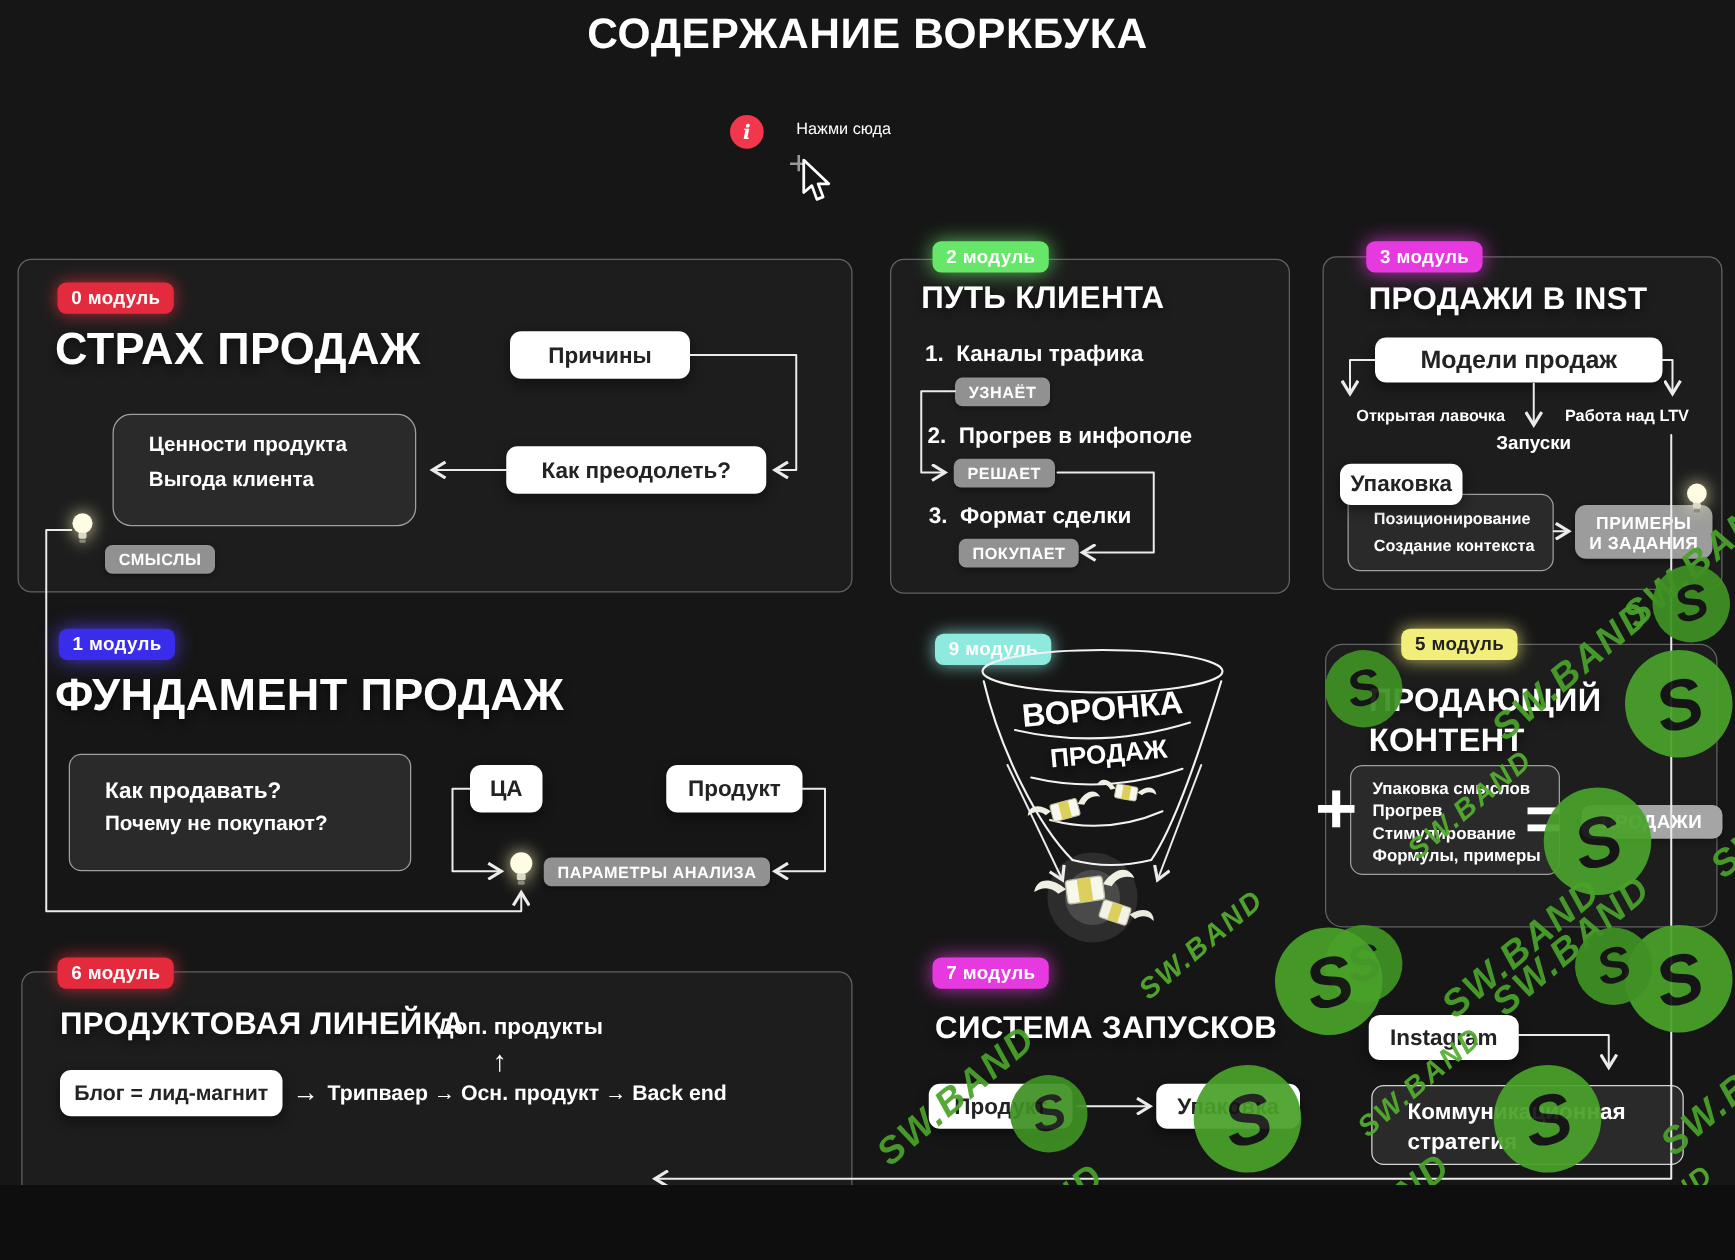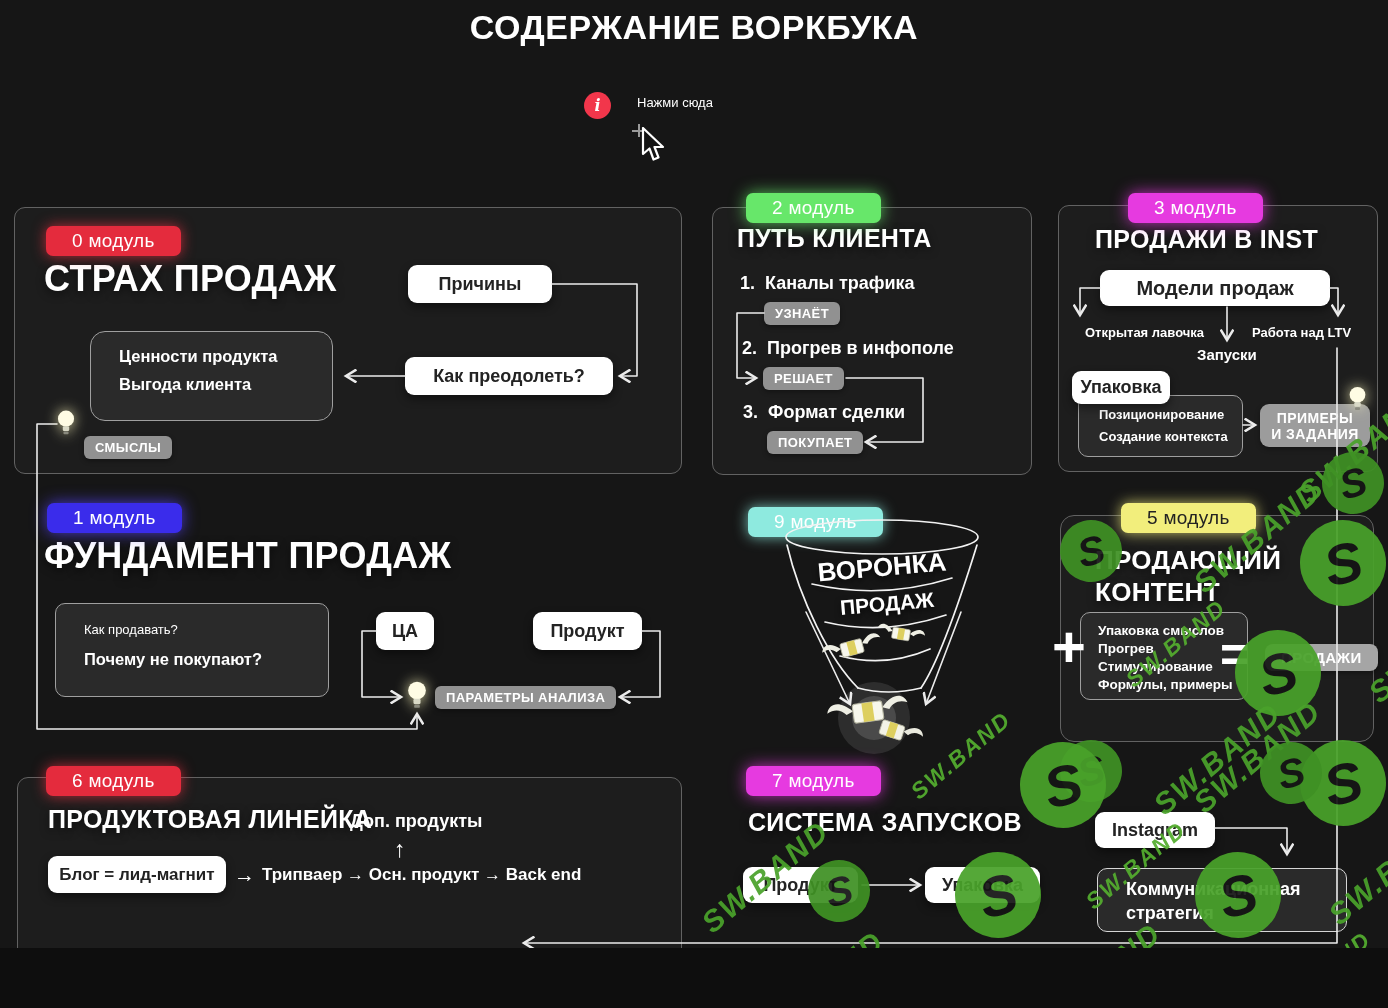--- a/index.html
+++ b/index.html
@@ -5,21 +5,21 @@
   html,body{margin:0;padding:0;background:#0e0e0e;}
   #stage{position:relative;width:1388px;height:948px;background:#161616;overflow:hidden;
          font-family:"Liberation Sans", sans-serif;}
   .pagetitle{position:absolute;left:0;right:0;top:8px;text-align:center;color:#fff;
              font-size:34px;font-weight:800;letter-spacing:.5px;z-index:10;}
   .hint-text{position:absolute;color:#fff;font-size:13px;font-weight:500;z-index:10;}
   .info-dot{position:absolute;width:27px;height:27px;border-radius:50%;background:#f2364b;
             display:flex;align-items:center;justify-content:center;color:#fff;
             font-family:"DejaVu Serif",serif;font-style:italic;font-weight:700;font-size:16px;z-index:10;cursor:pointer;}
   .mcont{position:absolute;background:#1d1d1d;border:1.4px solid #626262;border-radius:11px;z-index:1;}
-  .mbadge{position:absolute;font-weight:400;font-size:19px;color:#fff;padding:4px 26px;
+  .mbadge{position:absolute;font-weight:700;font-size:15px;color:#fff;padding:4px 11px;
           border-radius:7px;z-index:12;letter-spacing:.3px;white-space:nowrap;}
   .bdg-red{background:#e42b3d;box-shadow:0 0 14px rgba(236,48,66,.75);}
   .bdg-blue{background:#3a2ceb;box-shadow:0 0 16px rgba(82,64,240,.85);}
   .bdg-green{background:#67e76a;box-shadow:0 0 16px rgba(103,231,106,.8);}
   .bdg-mag{background:#e63ae0;box-shadow:0 0 16px rgba(230,58,224,.8);}
   .bdg-cyan{background:#8eeadf;box-shadow:0 0 14px rgba(142,234,223,.8);}
   .bdg-yellow{background:#f2ee7c;color:#222;box-shadow:0 0 14px rgba(242,238,124,.8);margin-left:28px;}
   .mtitle{position:absolute;font-weight:800;color:#fff;letter-spacing:.3px;
           text-shadow:0 3px 8px rgba(0,0,0,.55);white-space:nowrap;z-index:10;}
   .wbox{position:absolute;background:#fff;color:#232323;font-weight:700;border-radius:9px;
@@ -147,21 +147,21 @@
   <svg class="bulb" style="left:55px;top:409px;" width="22" height="30" viewBox="0 0 20 28">
     <circle cx="10" cy="9" r="7.5" fill="#fffce4"></circle>
     <rect x="7" y="16" width="6" height="4.5" rx="1.2" fill="#d9d9c6"></rect>
     <rect x="7.6" y="21" width="4.8" height="2.6" rx="1" fill="#8a8a7e"></rect>
   </svg>
   <div class="tag" style="left:84px;top:412px;margin-top:24px;">СМЫСЛЫ</div>
 
   <div class="mbadge bdg-blue" style="left:47px;top:503px;">1 модуль</div>
   <div class="mtitle" style="left:44px;top:535px;font-size:36px;">ФУНДАМЕНТ ПРОДАЖ</div>
   <div class="dbox" style="left:55px;top:603px;width:272px;height:92px;">
-    <div style="position:absolute;left:28px;top:18px;font-size:13px;font-weight:400;">Как продавать?</div>
+    <div style="position:absolute;left:28px;top:18px;font-size:18px;font-weight:700;">Как продавать?</div>
     <div style="position:absolute;left:28px;top:46px;font-size:16.5px;font-weight:600;">Почему не покупают?</div>
   </div>
   <div class="wbox" style="left:376px;top:612px;width:58px;height:38px;font-size:18px;">ЦА</div>
   <div class="wbox" style="left:533px;top:612px;width:109px;height:38px;font-size:18px;">Продукт</div>
   <svg class="bulb" style="left:405px;top:680px;" width="24" height="33" viewBox="0 0 20 28">
     <circle cx="10" cy="9" r="7.5" fill="#fffce4"></circle>
     <rect x="7" y="16" width="6" height="4.5" rx="1.2" fill="#d9d9c6"></rect>
     <rect x="7.6" y="21" width="4.8" height="2.6" rx="1" fill="#8a8a7e"></rect>
   </svg>
   <div class="tag" style="left:435px;top:686px;">ПАРАМЕТРЫ АНАЛИЗА</div>
@@ -177,21 +177,21 @@
     <span>2.</span>&nbsp;
     <span>Прогрев в инфополе</span>
   </div>
   <div class="tag" style="left:763px;top:367px;">РЕШАЕТ</div>
   <div class="label" style="left:743px;top:402px;font-size:18px;">
     <span>3.</span>&nbsp;
     <span>Формат сделки</span>
   </div>
   <div class="tag" style="left:767px;top:431px;">ПОКУПАЕТ</div>
 
-  <div class="mbadge bdg-mag" style="left:1128px;top:193px;">3 модуль</div>
+  <div class="mbadge bdg-mag" style="left:1093px;top:193px;">3 модуль</div>
   <div class="mtitle" style="left:1095px;top:225px;font-size:25px;">ПРОДАЖИ В INST</div>
   <div class="wbox" style="left:1100px;top:270px;width:230px;height:36px;font-size:20px;">Модели продаж</div>
   <div class="label" style="left:1085px;top:325px;font-size:13px;">Открытая лавочка</div>
   <div class="label" style="left:1197px;top:346px;font-size:15px;">Запуски</div>
   <div class="label" style="left:1252px;top:325px;font-size:13px;">Работа над LTV</div>
   <div class="dbox" style="left:1078px;top:395px;width:163px;height:60px;">
     <div style="position:absolute;left:20px;top:11px;font-size:13px;font-weight:700;">Позиционирование</div>
     <div style="position:absolute;left:20px;top:33px;font-size:13px;font-weight:700;">Создание контекста</div>
   </div>
   <div class="wbox" style="left:1072px;top:371px;width:98px;height:33px;font-size:18px;z-index:12;">Упаковка</div>

